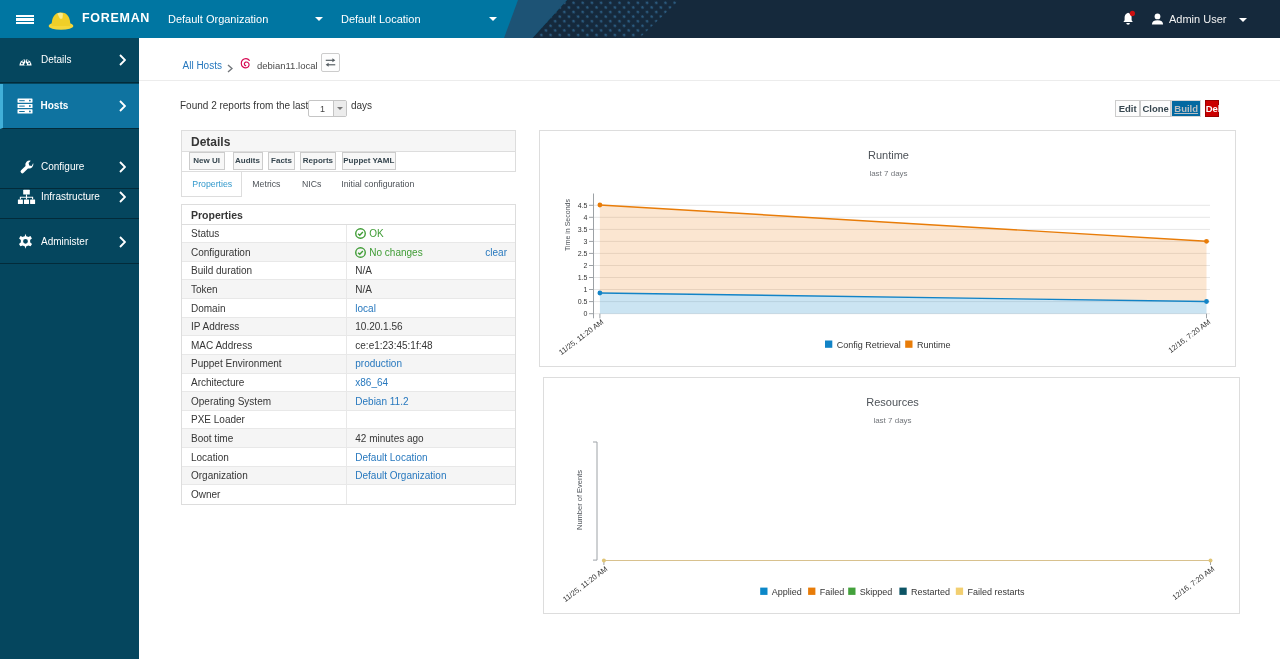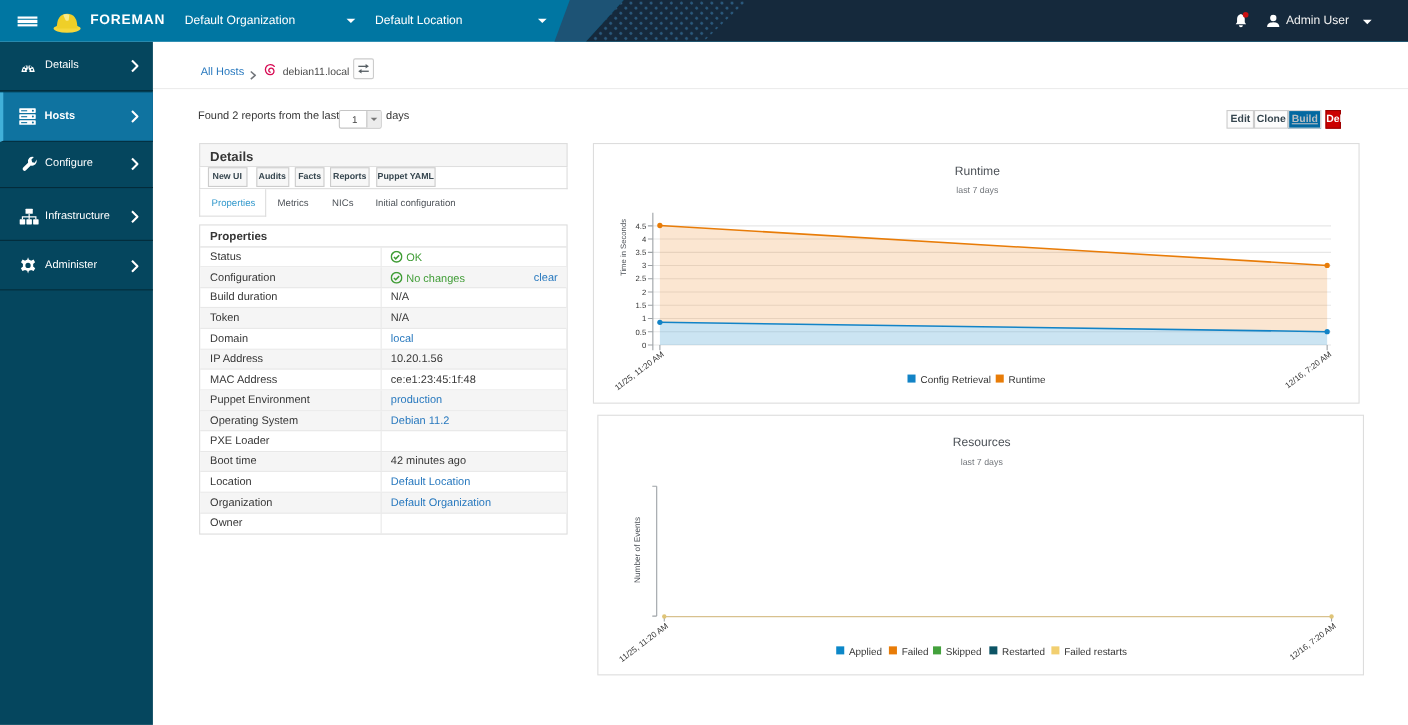--- a/index.html
+++ b/index.html
@@ -143,21 +143,21 @@
           <circle cx="13.9" cy="4.6" r="0.9"></circle>
           <circle cx="13.9" cy="10" r="0.9"></circle>
           <circle cx="13.9" cy="15.4" r="0.9"></circle>
         </g>
       </svg>
     <span class="txt" style="left:37.5px;">Hosts</span>
     <svg class="chev" width="7" height="12" viewBox="0 0 7 12">
         <path d="M1 1 L6 6 L1 11" stroke="#fff" stroke-width="1.9" fill="none"></path>
       </svg>
   </div>
-  <div class="sitem" style="top:89px;height:44px;">
+  <div class="sitem" style="top:107px;height:44px;">
     <svg class="icon" style="left:19px;top:13px;" width="15" height="18" viewBox="0 0 15 18">
         <path d="M13.9 3.3 A4.2 4.2 0 0 1 8.7 8.6 L4.3 13 A1.75 1.75 0 0 1 1.8 10.5 L6.2 6.1 A4.2 4.2 0 0 1 11.5 0.9 L9.3 3.1 L9.9 5.6 L12.4 6.2 Z" transform="translate(0.3,1.8)" fill="#fff"></path>
       </svg>
     <span class="txt">Configure</span>
     <svg class="chev" width="7" height="12" viewBox="0 0 7 12">
         <path d="M1 1 L6 6 L1 11" stroke="#fff" stroke-width="1.9" fill="none"></path>
       </svg>
   </div>
   <div class="sitem" style="top:136.7px;height:44px;">
     <svg class="icon" style="left:16.5px;top:14px;" width="19" height="16" viewBox="0 0 19 16">
@@ -262,20 +262,24 @@
         <div class="k">IP Address</div>
         <div class="v">10.20.1.56</div>
       </div>
     <div class="prow">
         <div class="k">MAC Address</div>
         <div class="v">ce:e1:23:45:1f:48</div>
       </div>
     <div class="prow alt">
         <div class="k">Puppet Environment</div>
         <div class="v"><a href="#">production</a></div>
+      </div>
+    <div class="prow">
+        <div class="k">Architecture</div>
+        <div class="v"><a href="#">x86_64</a></div>
       </div>
     <div class="prow alt">
         <div class="k">Operating System</div>
         <div class="v"><a href="#">Debian 11.2</a></div>
       </div>
     <div class="prow">
         <div class="k">PXE Loader</div>
         <div class="v"></div>
       </div>
     <div class="prow alt">

